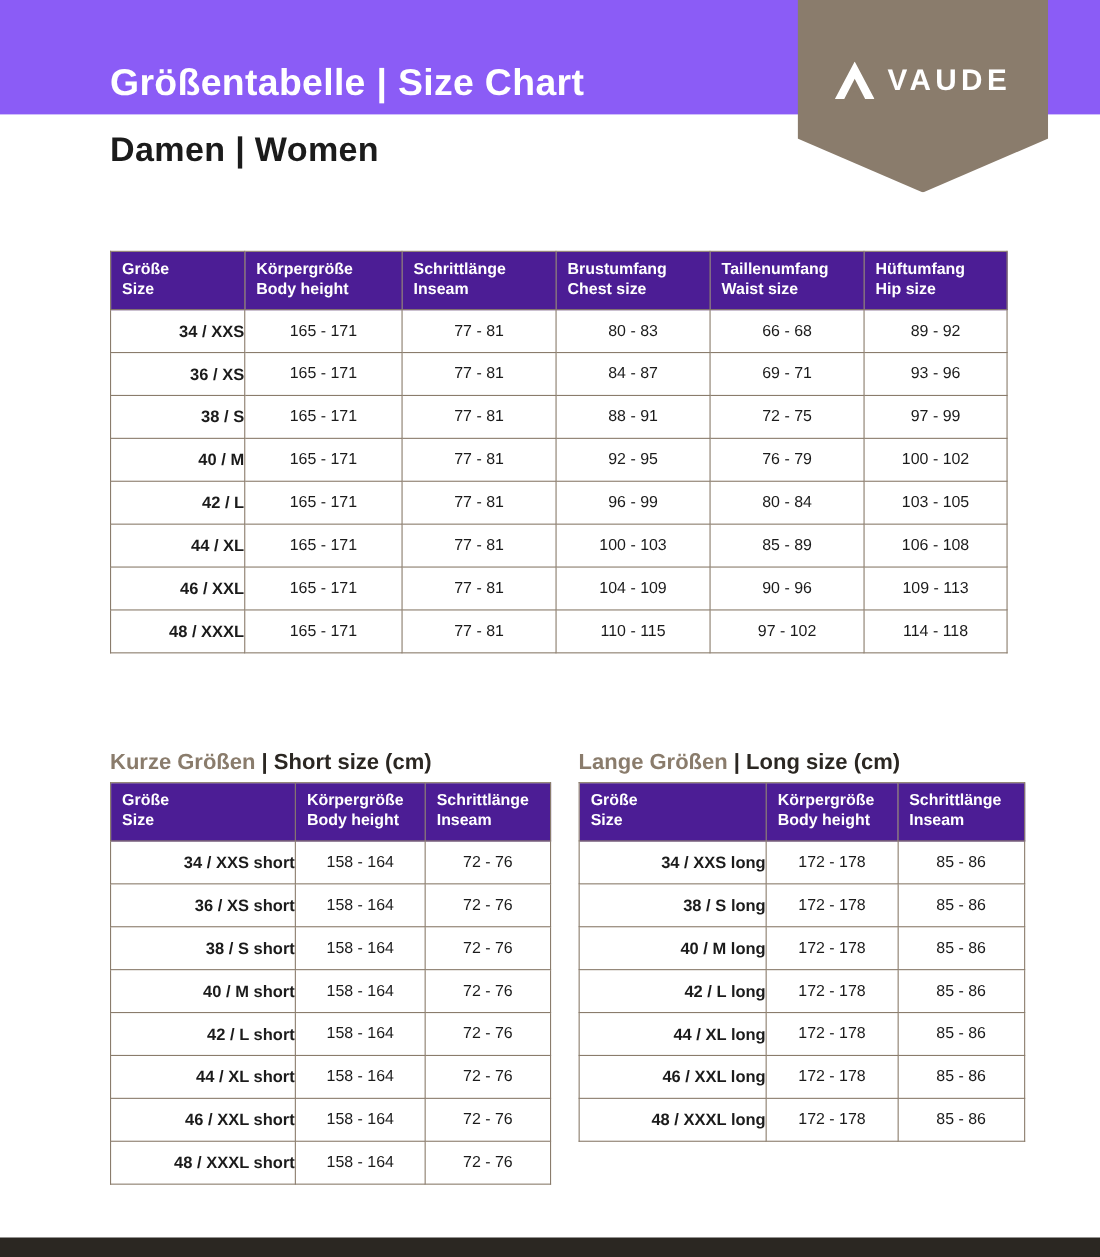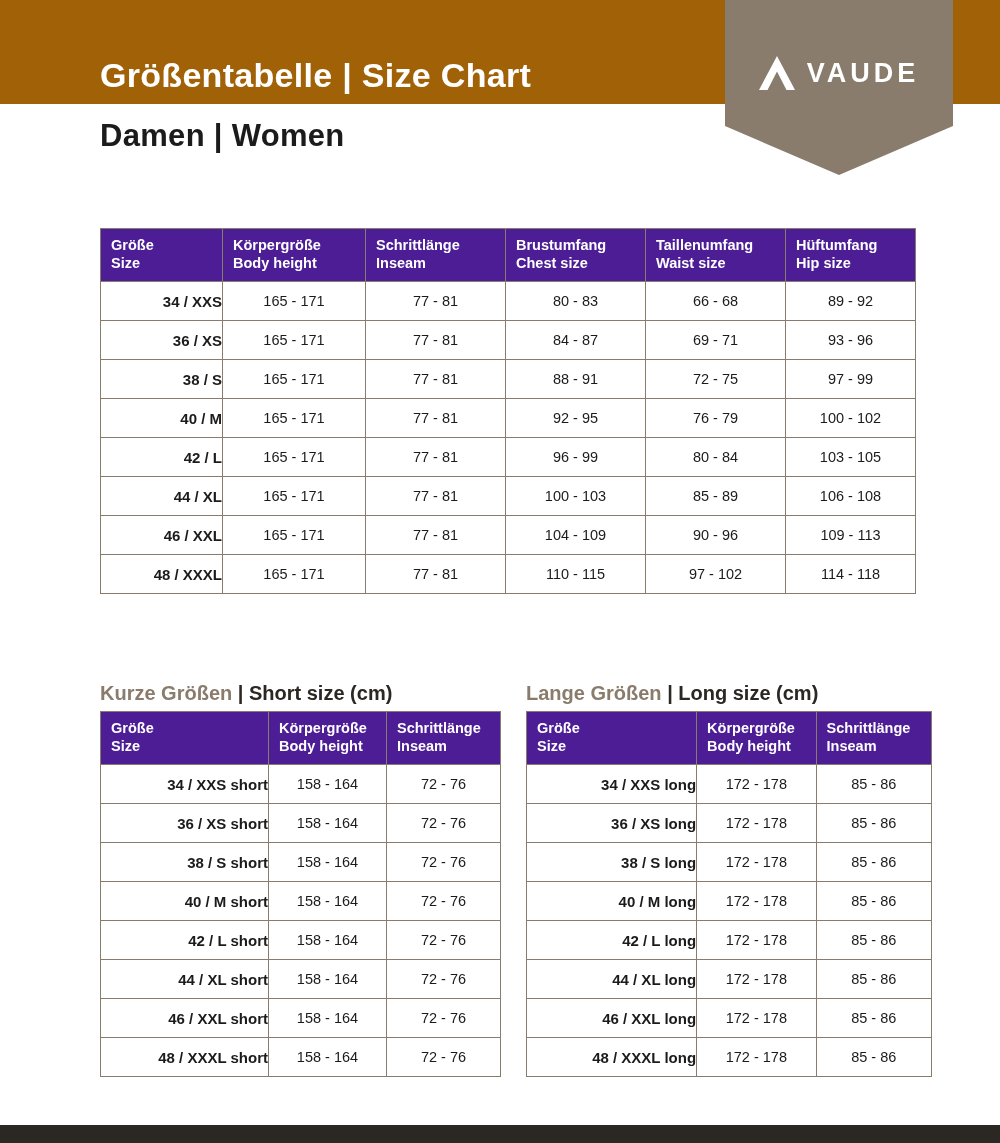--- a/index.html
+++ b/index.html
@@ -13,21 +13,21 @@
     font-family: "Liberation Sans", sans-serif;
     color: #1b1b1b;
     position: relative;
     overflow: hidden;
   }
 
   
   .header {
     position: relative;
     height: 104px;
-    background: #a16207;
+    background: #8b5cf6;
     overflow: visible;
   }
   .header-title {
     position: absolute;
     left: 100px;
     top: 56px;
     font-size: 34px;
     font-weight: bold;
     color: #ffffff;
     letter-spacing: 0.3px;
@@ -388,25 +388,20 @@
           </th>
         </tr>
       </thead>
       <tbody>
         <tr>
           <td class="size-col">34 / XXS long</td>
           <td>172 - 178</td>
           <td>85 - 86</td>
         </tr>
         <tr>
-          <td class="size-col">36 / XS long</td>
-          <td>172 - 178</td>
-          <td>85 - 86</td>
-        </tr>
-        <tr>
           <td class="size-col">38 / S long</td>
           <td>172 - 178</td>
           <td>85 - 86</td>
         </tr>
         <tr>
           <td class="size-col">40 / M long</td>
           <td>172 - 178</td>
           <td>85 - 86</td>
         </tr>
         <tr>

